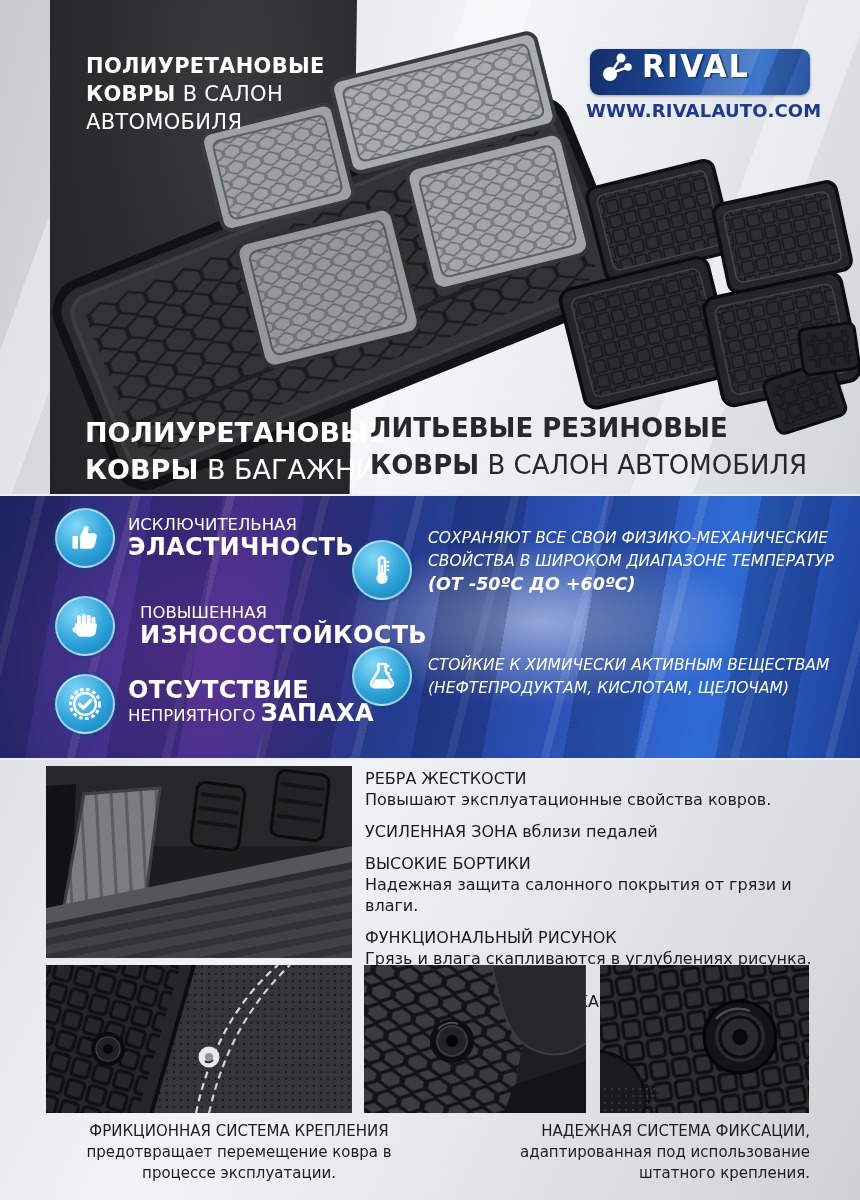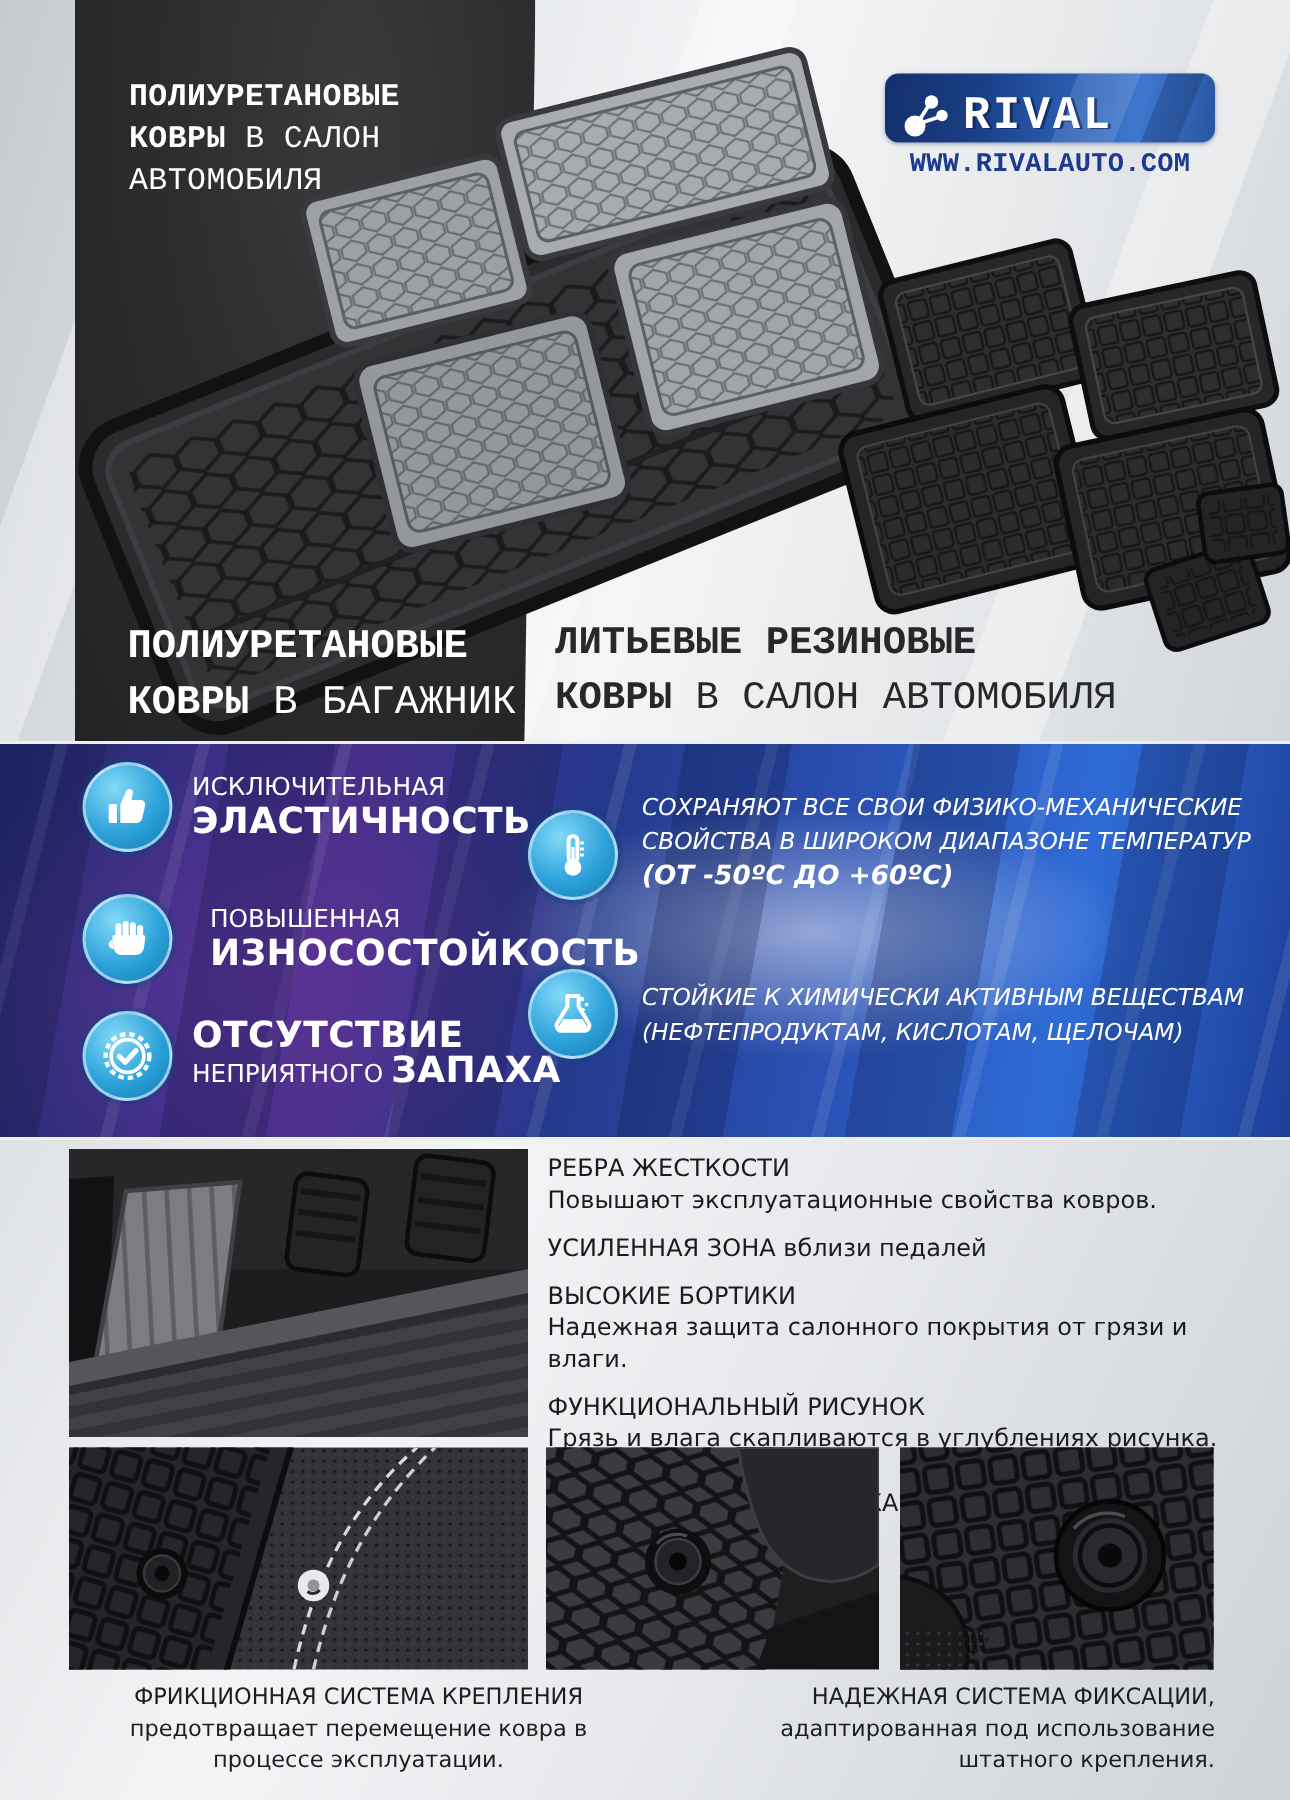--- a/index.html
+++ b/index.html
@@ -3,31 +3,31 @@
 <meta charset="utf-8">
 <style>
   html,body{margin:0;padding:0;background:#aeb2b6;}
   .page{
     position:relative;width:860px;height:1200px;margin:0 auto;overflow:hidden;
     font-family:"DejaVu Sans","Liberation Sans",sans-serif;
     background:linear-gradient(115deg,#bfc3c8 0%,#dcdfe2 22%,#f3f4f6 48%,#e6e8eb 68%,#ced2d6 100%);
   }
   
   .top-section{position:absolute;left:0;top:0;width:860px;height:494px;
-    background:linear-gradient(105deg,#c6cacf 0%,#e2e5e8 28%,#f4f5f7 52%,#e8eaec 72%,#d2d6da 100%);font-family:Liberation Mono, monospace;}
+    background:linear-gradient(105deg,#c6cacf 0%,#e2e5e8 28%,#f4f5f7 52%,#e8eaec 72%,#d2d6da 100%);}
   .top-sheen{position:absolute;inset:0;background:repeating-linear-gradient(110deg,rgba(255,255,255,0) 0 120px,rgba(255,255,255,.35) 120px 180px,rgba(255,255,255,0) 180px 320px);}
   .dark-block{position:absolute;left:50px;top:0;width:307px;height:494px;
     background:radial-gradient(ellipse at 60% 15%,#3a3a3d 0%,#2c2c2e 50%,#232325 100%);
     clip-path:polygon(0 0,100% 0,97.6% 100%,0 100%);}
   .h1{position:absolute;left:86px;top:52px;z-index:5;color:#fff;font-size:21px;line-height:28px;letter-spacing:.3px;}
   .h1 div{white-space:nowrap;}
   .b{font-weight:bold;}
   .logo-box{position:absolute;left:590px;top:49px;width:220px;height:46px;border-radius:9px;z-index:6;
     background:linear-gradient(100deg,#142f6a 0%,#1a3f88 30%,#2a5cb0 55%,#3e78cd 76%,#29549f 100%);
-    box-shadow:0 1px 3px rgba(20,40,80,.4);display:flex;align-items:flex-end;overflow:hidden;}
+    box-shadow:0 1px 3px rgba(20,40,80,.4);display:flex;align-items:flex-start;overflow:hidden;}
   .logo-facet1{position:absolute;left:118px;top:-8px;width:42px;height:70px;background:rgba(255,255,255,.12);transform:skewX(-22deg);}
   .logo-facet2{position:absolute;left:178px;top:-8px;width:24px;height:70px;background:rgba(10,30,80,.25);transform:skewX(-22deg);}
   .logo-mol{margin-left:10px;flex:0 0 auto;position:relative;z-index:2;}
   .logo-text{position:relative;z-index:2;color:#fff;font-weight:bold;font-size:30px;letter-spacing:2px;margin-left:6px;
     text-shadow:2px 1px 0 rgba(8,25,60,.55);transform:scaleY(1.04);}
   .logo-url{position:absolute;left:586px;top:100px;width:228px;text-align:center;z-index:6;
     color:#1d3b8e;font-weight:bold;font-size:18px;letter-spacing:.2px;cursor:pointer;}
   .h2-left{position:absolute;left:85px;top:414px;z-index:5;color:#fff;font-size:27px;line-height:37px;}
   .h2-right{position:absolute;left:370px;top:410px;z-index:5;color:#28282b;font-size:26px;line-height:37px;}
   .h2-left div,.h2-right div{white-space:nowrap;}

